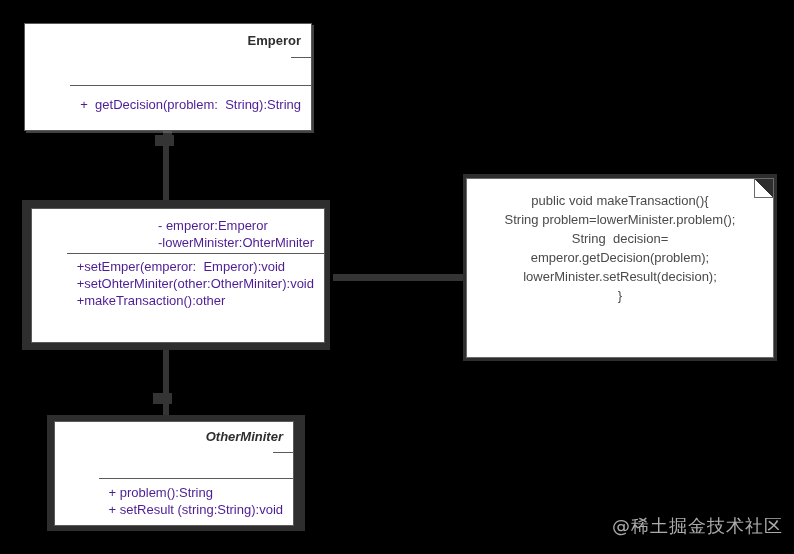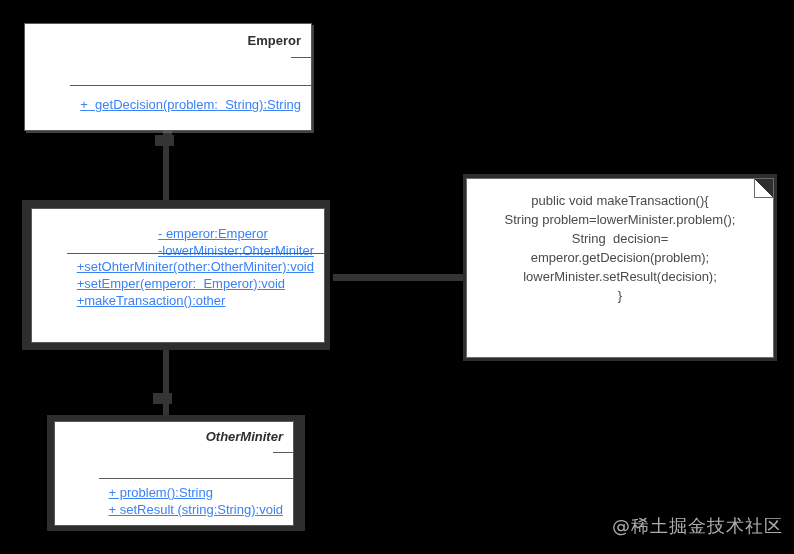--- a/index.html
+++ b/index.html
@@ -36,23 +36,22 @@
   .class-name {
     text-align: center;
     font-weight: bold;
     font-size: 13px;
     color: #2f2f2f;
     line-height: 18px;
   }
   .member-line {
     font-size: 13px;
     line-height: 17px;
-    color: #3b82f6;
+    color: #4c1d95;
     white-space: pre;
-    text-decoration: underline;
   }
 
   
   .select-frame {
     position: absolute;
     background: #2e2e2e;
     box-sizing: border-box;
   }
 
   
@@ -67,21 +66,21 @@
 
   #bestminister-frame {
     left: 22px; top: 200px;
     width: 308px; height: 150px;
   }
   #bestminister-box {
     left: 31px; top: 208px;
     width: 294px; height: 135px;
   }
   #bestminister-box .c-name  { height: 31px; display:flex; align-items:center; justify-content:center; }
-  #bestminister-box .c-attrs { height: 44px; padding-top:16px; }
+  #bestminister-box .c-attrs { height: 44px; padding-top:8px; }
   #bestminister-box .c-ops   { flex:1; padding-top:4px; }
 
   #otherminiter-frame {
     left: 47px; top: 415px;
     width: 258px; height: 116px;
   }
   #otherminiter-box {
     left: 54px; top: 421px;
     width: 240px; height: 105px;
   }
@@ -185,22 +184,22 @@
   </div>
 </div>
 
 <div class="select-frame" id="bestminister-frame"></div>
 <div class="uml-box" id="bestminister-box">
   <div class="compartment c-attrs">
     <div class="member-line">- emperor:Emperor</div>
     <div class="member-line">-lowerMinister:OhterMiniter</div>
   </div>
   <div class="compartment c-ops">
+    <div class="member-line">+setEmper(emperor:  Emperor):void</div>
     <div class="member-line">+setOhterMiniter(other:OtherMiniter):void</div>
-    <div class="member-line">+setEmper(emperor:  Emperor):void</div>
     <div class="member-line">+makeTransaction():other</div>
   </div>
 </div>
 
 <div class="select-frame" id="otherminiter-frame"></div>
 <div class="uml-box" id="otherminiter-box">
   <div class="compartment c-name">
     <span class="class-name">OtherMiniter</span>
   </div>
   <div class="compartment c-attrs"></div>

